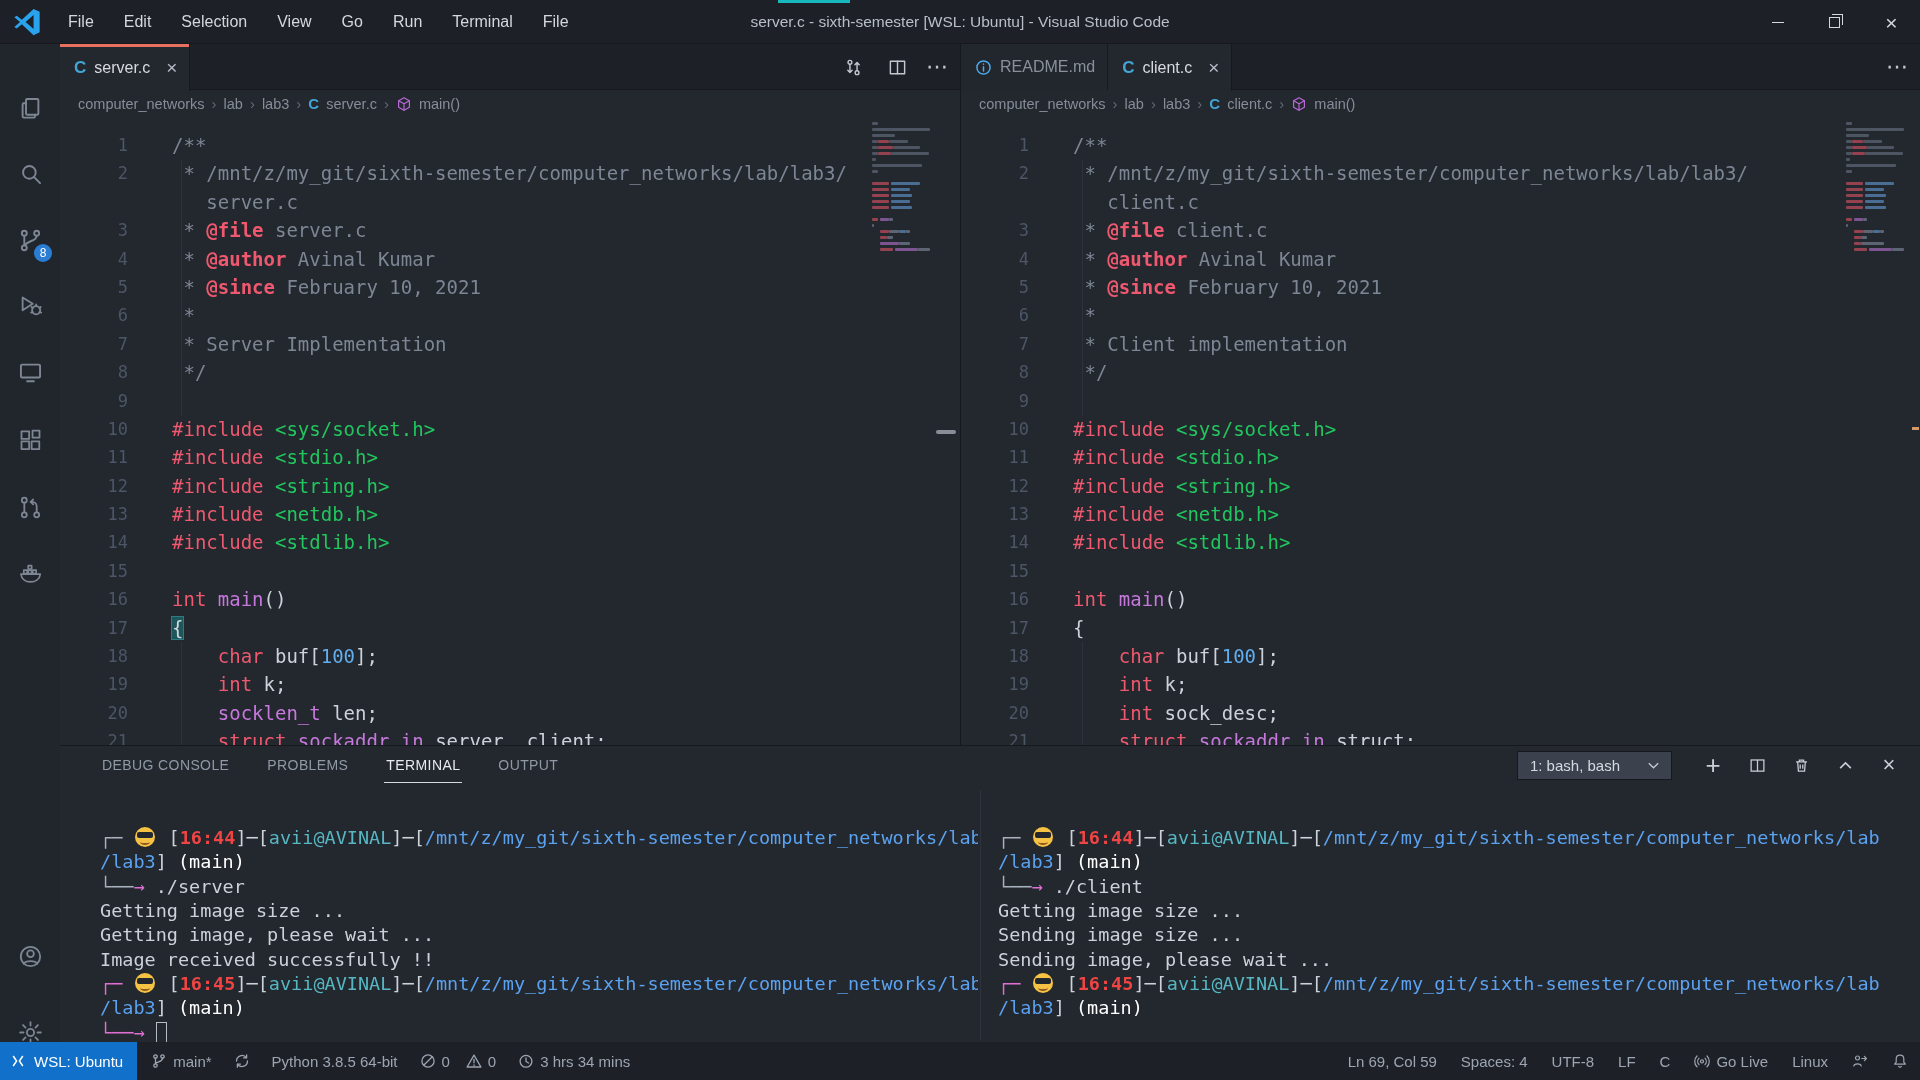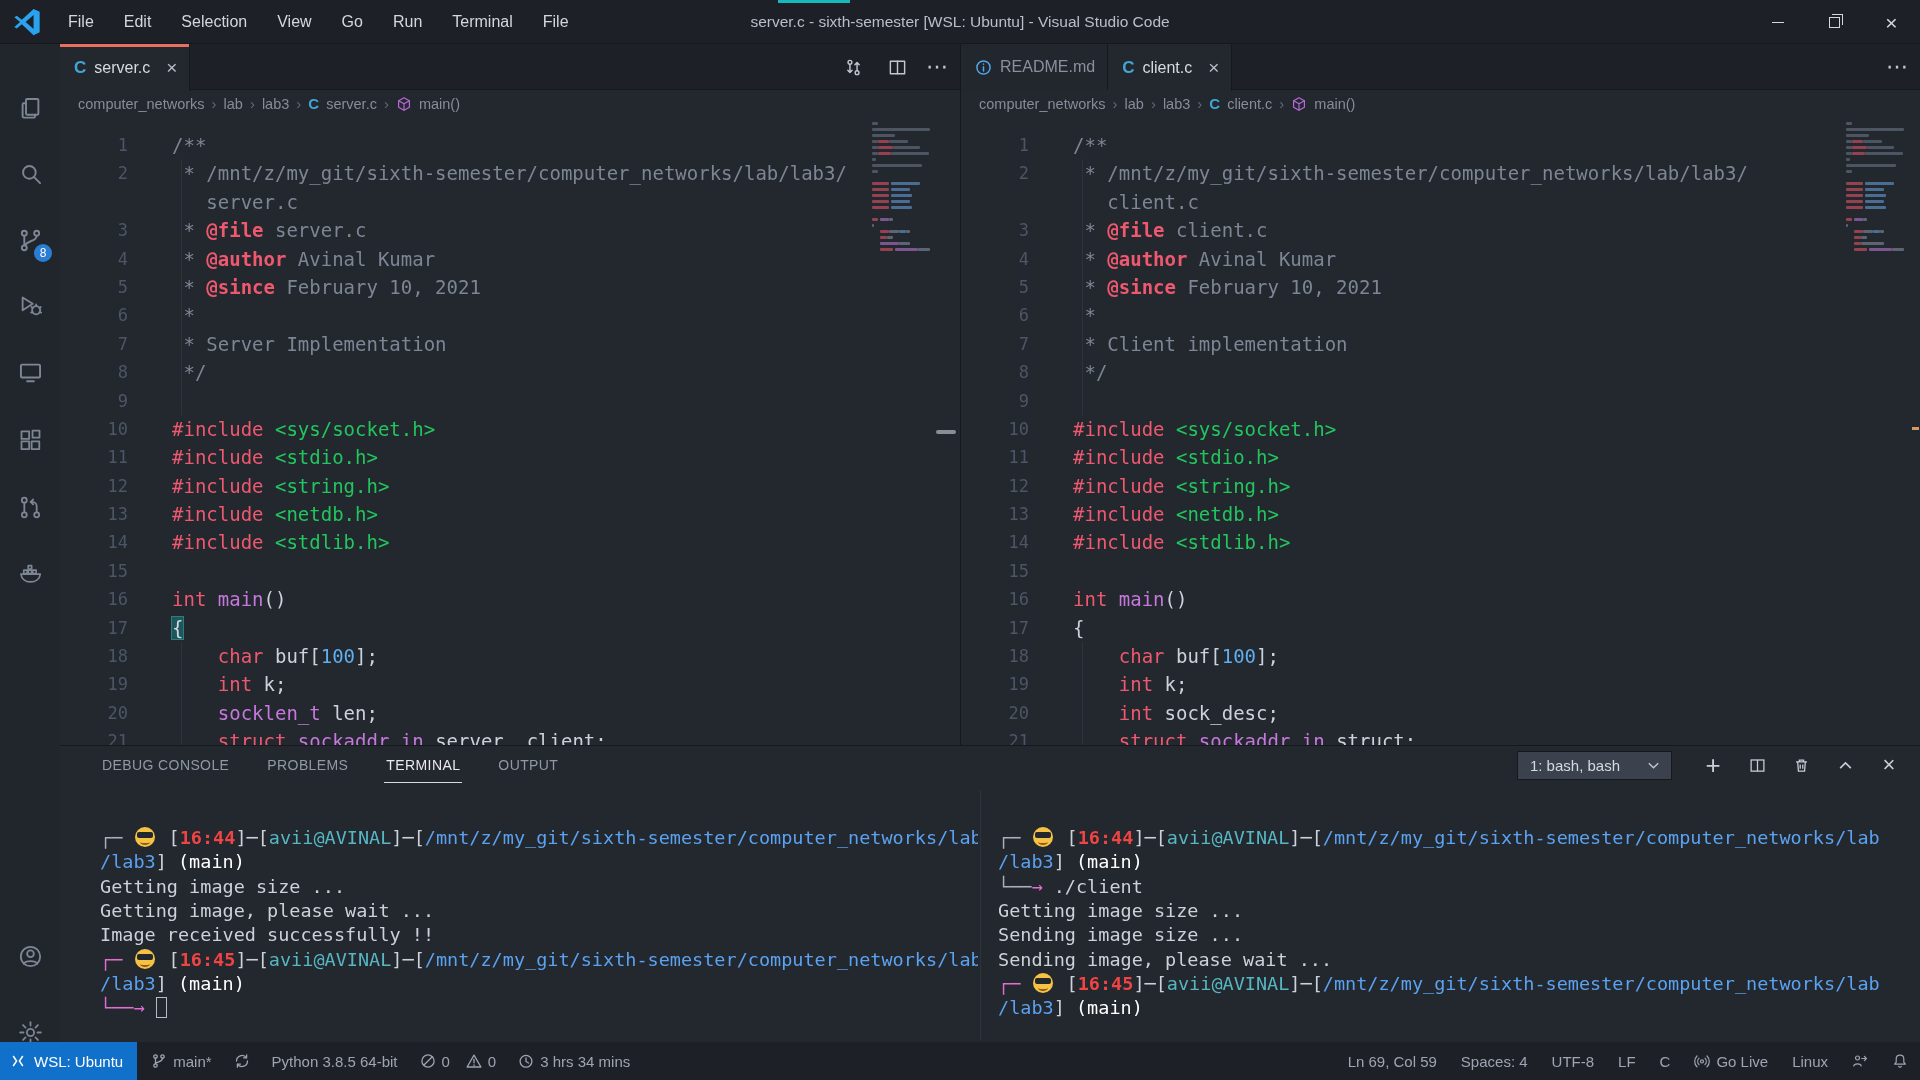--- a/index.html
+++ b/index.html
@@ -615,20 +615,21 @@
           </svg>
       </div>
       <div class="pa-btn">
           <span class="pa-close">×</span>
         </div>
     </div>
     <div class="term-col tc1">
         <div class="term-pad" id="term0">
           <div class="trow"><span class="tk-fr">┌─ </span><span class="tok-emoji"></span><span class="tk-pl"> [</span><span class="tk-b">16:44</span><span class="tk-pl">]─[</span><span class="tk-cy">avii@AVINAL</span><span class="tk-pl">]─[</span><span class="tk-bl">/mnt/z/my_git/sixth-semester/computer_networks/lab</span></div>
           <div class="trow"><span class="tk-bl">/lab3</span><span class="tk-pl">] </span><span class="tk-gr">(main)</span></div>
+          <div class="trow"><span class="tk-fr">└──</span><span class="tk-pk">→ </span><span class="tk-pl">./server</span></div>
           <div class="trow"><span class="tk-pl">Getting image size ...</span></div>
           <div class="trow"><span class="tk-pl">Getting image, please wait ...</span></div>
           <div class="trow"><span class="tk-pl">Image received successfully !!</span></div>
           <div class="trow"><span class="tk-pk">┌─ </span><span class="tok-emoji"></span><span class="tk-pl"> [</span><span class="tk-b">16:45</span><span class="tk-pl">]─[</span><span class="tk-cy">avii@AVINAL</span><span class="tk-pl">]─[</span><span class="tk-bl">/mnt/z/my_git/sixth-semester/computer_networks/lab</span></div>
           <div class="trow"><span class="tk-bl">/lab3</span><span class="tk-pl">] </span><span class="tk-gr">(main)</span></div>
           <div class="trow"><span class="tk-pk">└──</span><span class="tk-pk">→ </span><span class="tok-cursor"></span></div>
         </div>
       </div>
     <div class="term-sash"></div>
     <div class="term-col tc2">

